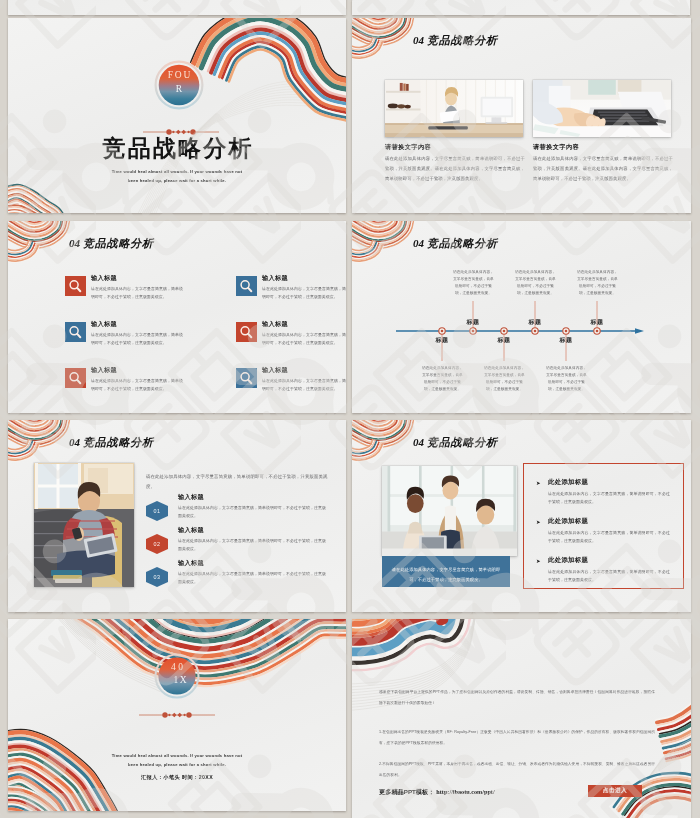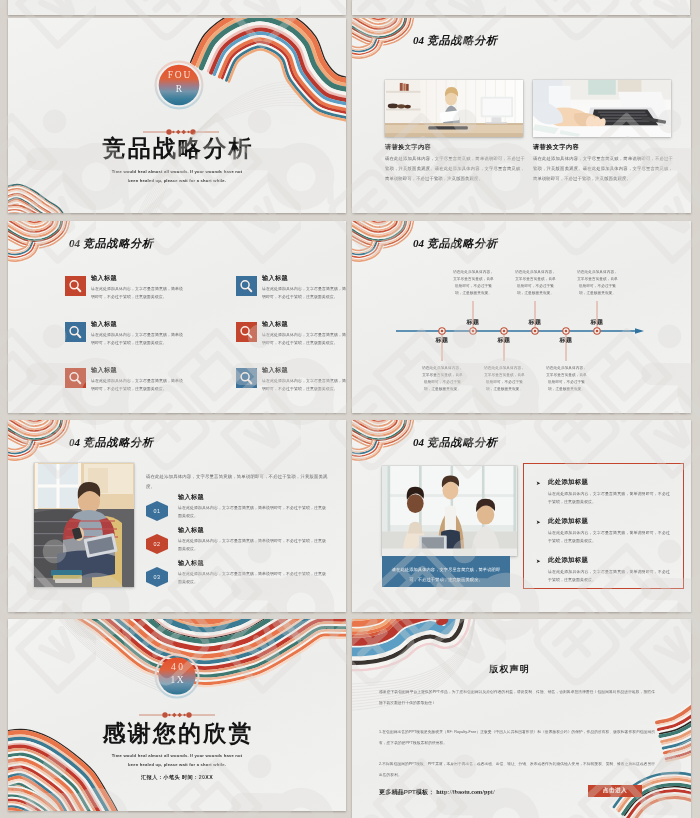--- a/index.html
+++ b/index.html
@@ -749,31 +749,30 @@
 <stop offset="0" stop-color="#f0cfc4"></stop>
               <stop offset="55%" stop-color="#d8d6d4"></stop>
 <stop offset="100%" stop-color="#bcd5de"></stop>
             </linearGradient>
           </defs>
 <circle cx="23" cy="23" r="21.5" fill="none" stroke="url(#bgr6)" stroke-width="2.1"></circle>
 <circle cx="23" cy="23" r="18.6" fill="url(#bg6)"></circle>
 </svg>
       </div>
       <div class="t" style="left:146px;top:43px;width:46px;text-align:center;font-family:'Liberation Serif',serif;font-size:9.5px;letter-spacing:2.4px;color:#fae3d6;text-indent:2.4px;line-height:11px;">40</div>
-<div class="t" style="left:146px;top:56px;width:46px;text-align:center;font-family:'Liberation Serif',serif;font-size:9.5px;letter-spacing:1.4px;color:#eef4f6;text-indent:1.4px;line-height:11px;">1X</div>
+<div class="t" style="left:134px;top:56px;width:46px;text-align:right;font-family:'Liberation Serif',serif;font-size:9.5px;letter-spacing:1.4px;color:#eef4f6;text-indent:1.4px;line-height:11px;">1X</div>
 <svg class="t" width="76" height="8" style="left:131px;top:92px;" viewBox="0 0 76 8">
 <line x1="0" y1="4" x2="76" y2="4" stroke="#cb7f66" stroke-width=".9"></line>
 <circle cx="26" cy="4" r="2.7" fill="#c0523a"></circle>
         <circle cx="50" cy="4" r="2.7" fill="#c0523a"></circle>
 <path d="M33 4 L35.3 1.8 L37.6 4 L35.3 6.2 Z" fill="#c0523a"></path>
 <path d="M38.4 4 L40.7 1.8 L43 4 L40.7 6.2 Z" fill="#c0523a"></path>
 <circle cx="30.4" cy="4" r="1.15" fill="#c0523a"></circle>
         <circle cx="45.6" cy="4" r="1.15" fill="#c0523a"></circle>
 </svg>
-      <div class="t" style="left:0;top:102px;width:338px;text-align:center;font-size:23px;line-height:26px;font-weight:700;color:#141414;letter-spacing:2.2px;text-indent:2.2px;font-family:'Liberation Serif',serif;">感谢您的欣赏</div>
 <div class="t" style="left:0;top:133px;width:338px;text-align:center;font-size:4.15px;line-height:8px;color:#3a3a3a;letter-spacing:.2px;font-weight:700;">Time would heal almost all wounds. If your wounds have not</div>
 <div class="t" style="left:0;top:142px;width:338px;text-align:center;font-size:4.15px;line-height:8px;color:#3a3a3a;letter-spacing:.2px;font-weight:700;">been healed up, please wait for a short while.</div>
 <div class="t" style="left:0;top:154px;width:338px;text-align:center;font-size:5.2px;line-height:8px;color:#1d1d1d;letter-spacing:.4px;font-weight:700;">汇报人：小笔头   时间：20XX</div>
 </div>
 <div class="slide" style="left:352px;top:619px;width:339px;height:199px">
 <div class="paper"></div>
 <svg class="lay" width="339" height="199" viewBox="0 0 339 199">
         <defs>
           <clipPath id="cc7">
             <rect x="0" y="0" width="339" height="199"></rect>
@@ -841,21 +840,20 @@
 <path d="M 273.93 197.26 C 275.69 195.03 281.10 186.25 285.64 182.44 C 290.18 178.64 298.05 173.85 304.21 171.88 C 310.38 169.91 320.35 168.96 326.75 169.32 C 333.14 169.68 341.62 172.19 346.86 174.26 C 352.09 176.34 359.44 181.85 361.66 183.18 " fill="none" stroke="#f6f4f1" stroke-width="1.80" stroke-linecap="round" stroke-linejoin="round"></path>
 <path d="M 272.67 196.28 C 274.45 194.02 279.92 185.13 284.58 181.24 C 289.24 177.35 297.40 172.38 303.73 170.35 C 310.07 168.32 320.28 167.36 326.84 167.72 C 333.40 168.09 342.12 170.67 347.47 172.79 C 352.82 174.90 360.24 180.47 362.49 181.82 " fill="none" stroke="#2b2521" stroke-width="1.40" stroke-linecap="round" stroke-linejoin="round"></path>
 <path d="M 270.84 194.88 C 272.68 192.57 278.24 183.52 283.07 179.51 C 287.90 175.50 296.46 170.27 303.05 168.16 C 309.63 166.04 320.18 165.05 326.97 165.43 C 333.77 165.80 342.84 168.50 348.35 170.66 C 353.86 172.83 361.40 178.48 363.70 179.86 " fill="none" stroke="#3f7a72" stroke-width="3.20" stroke-linecap="round" stroke-linejoin="round"></path>
 <path d="M 268.78 193.29 C 270.67 190.93 276.33 181.69 281.36 177.55 C 286.38 173.41 295.41 167.88 302.27 165.67 C 309.14 163.47 320.07 162.45 327.13 162.83 C 334.19 163.22 343.65 166.04 349.34 168.26 C 355.03 170.48 362.70 176.24 365.06 177.65 " fill="none" stroke="#f6f4f1" stroke-width="2.00" stroke-linecap="round" stroke-linejoin="round"></path>
 <path d="M 266.88 191.83 C 268.81 189.42 274.57 180.01 279.78 175.74 C 284.98 171.48 294.43 165.68 301.56 163.38 C 308.68 161.09 319.96 160.04 327.27 160.44 C 334.57 160.84 344.40 163.77 350.26 166.04 C 356.12 168.32 363.91 174.17 366.32 175.60 " fill="none" stroke="#e89a72" stroke-width="2.80" stroke-linecap="round" stroke-linejoin="round"></path>
 <path d="M 264.98 190.37 C 266.96 187.90 272.82 178.33 278.20 173.94 C 283.58 169.55 293.46 163.48 300.84 161.09 C 308.22 158.71 319.86 157.63 327.41 158.04 C 334.96 158.45 345.15 161.50 351.18 163.82 C 357.20 166.15 365.12 172.10 367.58 173.56 " fill="none" stroke="#f3c6ae" stroke-width="2.00" stroke-linecap="round" stroke-linejoin="round"></path>
 <path d="M 263.55 189.27 C 265.57 186.77 271.50 177.07 277.01 172.58 C 282.52 168.10 292.73 161.83 300.30 159.37 C 307.88 156.92 319.78 155.83 327.52 156.24 C 335.25 156.66 345.71 159.79 351.86 162.16 C 358.02 164.53 366.02 170.55 368.52 172.03 " fill="none" stroke="#f6f4f1" stroke-width="1.60" stroke-linecap="round" stroke-linejoin="round"></path>
 <path d="M 261.89 187.99 C 263.95 185.44 269.96 175.60 275.63 171.00 C 281.30 166.41 291.88 159.90 299.68 157.37 C 307.48 154.84 319.69 153.72 327.64 154.15 C 335.59 154.58 346.37 157.81 352.67 160.22 C 358.97 162.63 367.08 168.74 369.62 170.24 " fill="none" stroke="#3a7a92" stroke-width="2.60" stroke-linecap="round" stroke-linejoin="round"></path>
         </g>
       </svg>
-<div class="t" style="left:67px;top:44px;width:180px;text-align:center;font-size:9px;font-weight:700;color:#1c1c1c;letter-spacing:1.2px;text-indent:1.2px;">版权声明</div>
 <div class="t cn-bd" style="left:27px;top:68px;width:276px;font-size:3.7px;line-height:11px;letter-spacing:.1px;text-align:justify;">感谢您下载包图网平台上提供的PPT作品，为了您和包图网以及原创作者的利益，请勿复制、传播、销售，否则将承担法律责任！包图网将对作品进行维权，按照传播下载次数进行十倍的索取赔偿！</div>
 <div class="t cn-bd" style="left:27px;top:108px;width:276px;font-size:3.7px;line-height:11px;letter-spacing:.1px;text-align:justify;">1.在包图网出售的PPT模板是免版税类（RF: Royalty-Free）正版受《中国人民共和国著作法》和《世界版权公约》的保护，作品的所有权、版权和著作权归包图网所有，您下载的是PPT模板素材的使用权。</div>
 <div class="t cn-bd" style="left:27px;top:140px;width:276px;font-size:3.7px;line-height:11px;letter-spacing:.1px;text-align:justify;">2.不得将包图网的PPT模板、PPT素材，本身用于再出售，或者出租、出借、转让、分销、发布或者作为礼物供他人使用，不得转授权、复制、修改之后出这或者另行出售的权利。</div>
 <div class="t" style="left:27px;top:168px;font-size:6.2px;font-weight:700;color:#1c1c1c;line-height:9px;"><span>更多精品PPT模板：</span><span style="font-family:'Liberation Serif',serif;margin-left:2px;">http://ibaotu.com/ppt/</span></div>
 <div class="btn" style="left:236px;top:166px;width:54px;height:12px;background:#c3452e;">
         <span style="font-size:5.6px;font-weight:700;letter-spacing:.5px;">点击进入</span>
       </div>
 </div>
 <div class="wmwrap">
       <div style="position:absolute;left:-190px;top:-175px;opacity:.30;">

